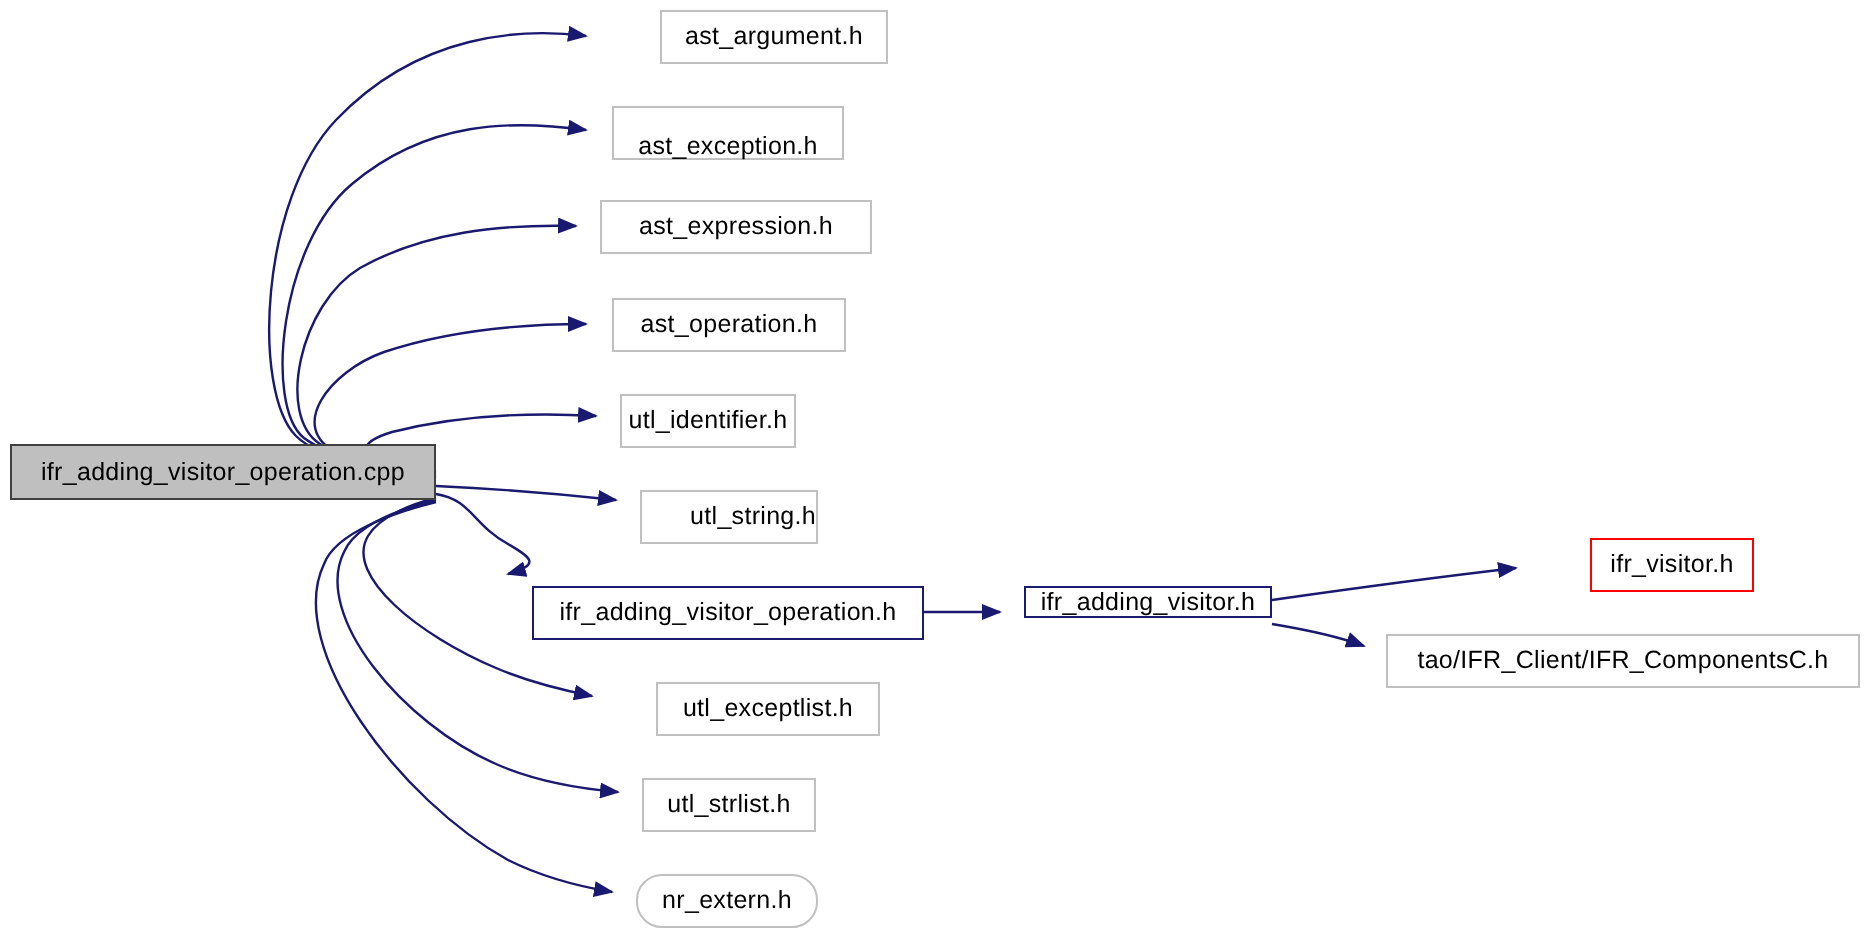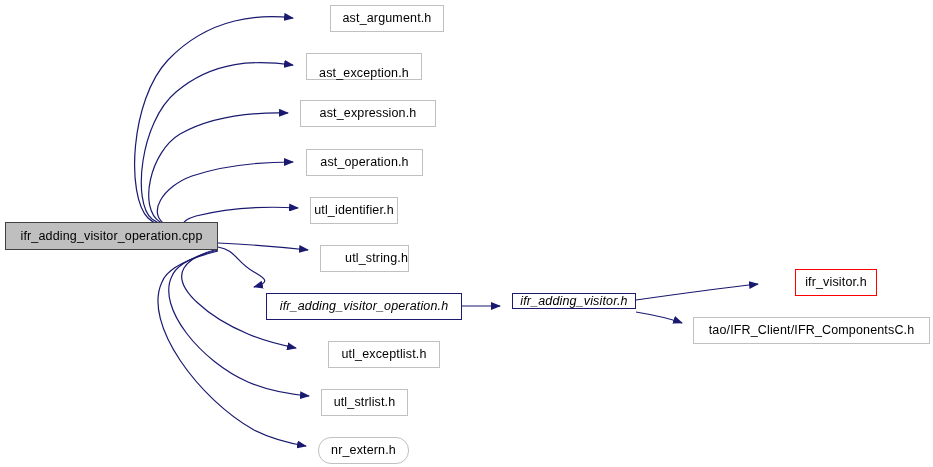--- a/index.html
+++ b/index.html
@@ -42,21 +42,20 @@
     background: #bfbfbf;
     border: 1px solid #404040;
   }
   .graph-node.node-highlight {
     background: #ffffff;
     border: 1px solid #ff0000;
   }
   .graph-node.node-dark {
     background: #ffffff;
     border: 1px solid #1a1a6e;
-    font-style: italic;
   }
   .node-label {
     pointer-events: none;
   }
 </style>
 </head>
 <body>
 
 <div id="graph-canvas">
 

